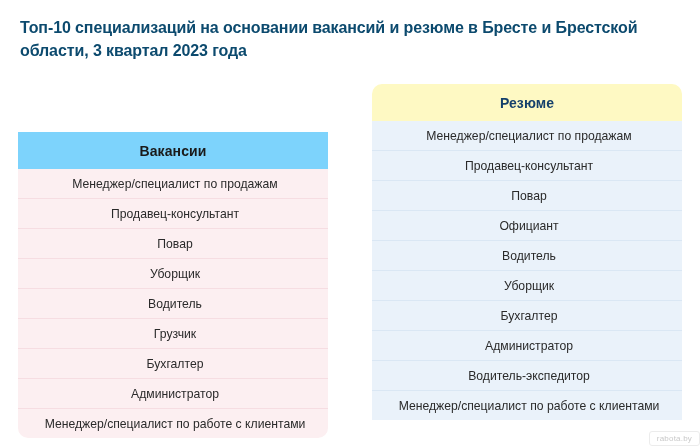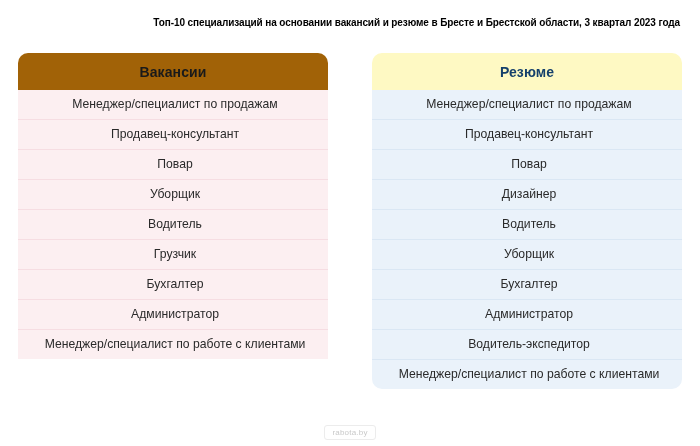--- a/index.html
+++ b/index.html
@@ -15,25 +15,25 @@
     overflow: hidden;
   }
   .page {
     position: relative;
     width: 700px;
     height: 446px;
     box-sizing: border-box;
     padding: 12px 18px 0 18px;
   }
   .title {
-    text-align: right;
-    font-size: 10px;
+    text-align: left;
+    font-size: 16px;
     font-weight: bold;
     line-height: 1.45;
-    color: #000000;
+    color: #0c4a6e;
     margin: 4px auto 0 auto;
     max-width: 660px;
     letter-spacing: -0.1px;
   }
   .columns {
     display: flex;
     justify-content: space-between;
     gap: 28px;
     margin-top: 22px;
   }
@@ -43,22 +43,23 @@
     overflow: hidden;
   }
   .col-head {
     text-align: center;
     font-size: 14px;
     font-weight: bold;
     padding: 11px 6px 10px 6px;
     letter-spacing: 0.1px;
   }
   .col-vacancies .col-head {
-    background: #a16207;
+    background: #7dd3fc;
     color: #1a1a1a;
+    margin-top: 48px;
   }
   .col-resume .col-head {
     background: #fef9c3;
     color: #15406b;
   }
   .list {
     display: block;
   }
   .row {
     text-align: left;
@@ -84,22 +85,22 @@
     color: #2a2a2a;
     border-bottom: 1px solid #dae7f4;
   }
   .col-resume .row:last-child {
     border-bottom: none;
   }
   .footer {
     position: absolute;
     left: 0;
     right: 0;
-    bottom: 6px;
-    text-align: center;
+    bottom: 0;
+    text-align: right;
   }
   .logo {
     display: inline-block;
     font-size: 8px;
     color: #c9c9c9;
     border: 1px solid #ececec;
     border-radius: 3px;
     padding: 2px 7px;
     letter-spacing: 0.2px;
   }
@@ -127,21 +128,21 @@
         <div class="row">Менеджер/специалист по работе с клиентами</div>
       </div>
     </div>
 
     <div class="col col-resume">
       <div class="col-head">Резюме</div>
       <div class="list">
         <div class="row">Менеджер/специалист по продажам</div>
         <div class="row">Продавец-консультант</div>
         <div class="row">Повар</div>
-        <div class="row">Дизайнер</div>
+        <div class="row">Официант</div>
         <div class="row">Водитель</div>
         <div class="row">Уборщик</div>
         <div class="row">Бухгалтер</div>
         <div class="row">Администратор</div>
         <div class="row">Водитель-экспедитор</div>
         <div class="row">Менеджер/специалист по работе с клиентами</div>
       </div>
     </div>
 
   </div>

